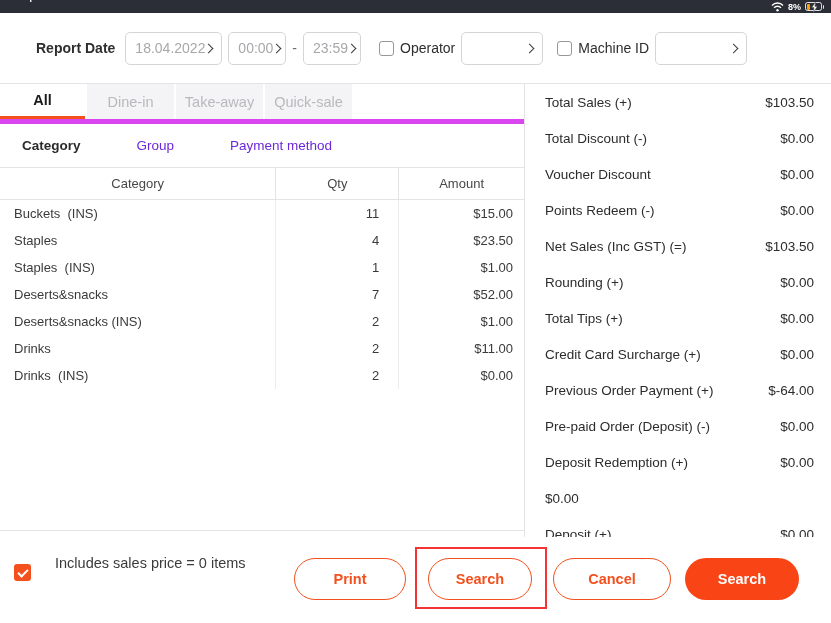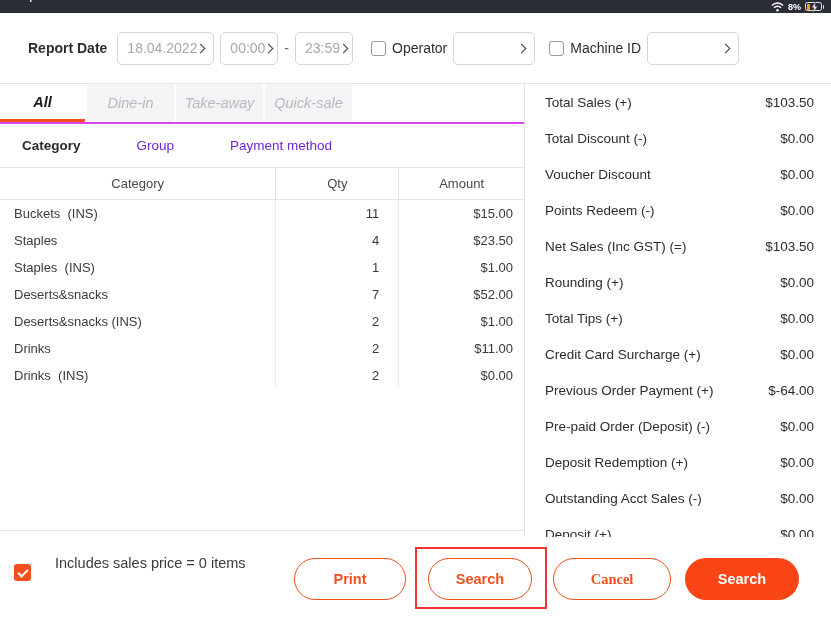--- a/index.html
+++ b/index.html
@@ -18,39 +18,39 @@
   .sb-right{ display:flex; align-items:center; gap:4px; }
   .battery{ position:relative; width:17px; height:9px;
     border:1px solid rgba(255,255,255,.85); border-radius:2.5px; display:inline-block; }
   .battery::after{ content:""; position:absolute; right:-3px; top:2px; width:1.5px;
     height:3.5px; background:rgba(255,255,255,.85); border-radius:0 1px 1px 0; }
   .bat-fill{ position:absolute; left:.5px; top:.5px; bottom:.5px; width:3.5px;
     background:#ff9f0a; border-radius:1px; }
   .bolt{ position:absolute; left:5px; top:-1px; }
   
   .filterbar{ height:71px; border-bottom:1px solid #e4e4e6; display:flex;
-    align-items:center; padding-left:28px; gap:6px; background:#fff; }
+    align-items:center; padding-left:36px; gap:6px; background:#fff; }
   .flabel{ font-size:14px; color:#2e2e30; white-space:nowrap; }
   .flabel.strong{ font-weight:700; margin-right:4px; }
   .field{ height:33px; border:1px solid #d5d5d9; border-radius:5px;
     display:flex; align-items:center; justify-content:space-between;
     padding:0 9px; background:#fff; cursor:pointer; }
   .field .val{ font-size:14px; color:#a8a8ac; }
   .w-d{ width:97px; } .w-t{ width:58px; } .w-op{ width:82px; } .w-mid{ width:92px; }
   .chev{ width:7px; height:7px; border-top:1.8px solid #3a3a3c;
     border-right:1.8px solid #3a3a3c; transform:rotate(45deg); flex:0 0 auto; }
   .dash{ color:#6e6e72; font-size:14px; }
   .cbx{ width:15px; height:15px; border:1.6px solid #97979c; border-radius:3px;
     background:#fff; cursor:pointer; flex:0 0 auto; }
   
   .main{ display:flex; height:453px; }
   .left{ position:relative; width:525px; border-right:1px solid #e4e4e6; }
   .left::after{ content:""; position:absolute; left:0; right:0; bottom:6px;
     height:1px; background:#e4e4e6; }
-  .tabs{ display:flex; height:40px; border-bottom:2px solid #d946ef;font-style:italic; }
+  .tabs{ display:flex; height:40px; border-bottom:5px solid #d946ef; }
   .tab{ display:flex; align-items:center; justify-content:center; width:87px;
     background:#f4f4f6; color:#b9b9bd; font-size:14.5px; cursor:pointer;
     margin-right:2px; }
   .tab.active{ background:#fff; color:#1c1c1e; font-weight:700;
     border-bottom:3px solid var(--accent); width:85px; }
   .subtabs{ display:flex; align-items:center; height:44px;
     border-bottom:1px solid #e4e4e6; padding-left:22px; }
   .subtab{ font-size:13.5px; color:#6d28d9; cursor:pointer; margin-right:56px; }
   .subtab.active{ color:#2b2b2d; font-weight:700; }
   .thead{ display:flex; height:32px; border-bottom:1px solid #e4e4e6;
@@ -82,21 +82,21 @@
     font-family:"Liberation Sans", sans-serif; font-size:14.5px; font-weight:700;
     cursor:pointer; }
   .pill.outline{ background:#fff; border:1px solid var(--accent); color:var(--accent); }
   .btn-print{ left:294px; width:112px; }
   .hl-box{ position:absolute; left:415px; top:10px; width:132px; height:62px;
     border:2.5px solid var(--hl-red); }
   .btn-journal{ position:absolute; left:11px; top:8.5px; width:104px; height:42px;
     border-radius:21px; background:#fff; border:1px solid var(--accent);
     color:var(--accent); font-size:14.5px; font-weight:700; cursor:pointer;
     font-family:"Liberation Sans", sans-serif; }
-  .btn-cancel{ left:553px; width:118px;font-family:Liberation Serif, serif; }
+  .btn-cancel{ left:553px; width:118px; }
   .btn-search{ left:685px; width:114px; background:var(--search); border:none; color:#fff; }
 </style>
 </head>
 <body>
 
 <div class="screen" style="--accent: #f4501e; --search: #f94415; --hl-red: #f43434; --sb-bg: #2c2e37;">
 
   <div class="statusbar">
     <div class="sb-left">
       <span>6:21 pm</span>
@@ -244,21 +244,20 @@
         </div>
         <div class="srow">
           <span>Pre-paid Order (Deposit) (-)</span>
           <span>$0.00</span>
         </div>
         <div class="srow">
           <span>Deposit Redemption (+)</span>
           <span>$0.00</span>
         </div>
         <div class="srow">
-          <span>Outstanding Acct Sales (-)</span>
           <span>$0.00</span>
         </div>
         <div class="srow">
           <span>Deposit (+)</span>
           <span>$0.00</span>
         </div>
       </div>
   </div>
 
   <div class="footer">

